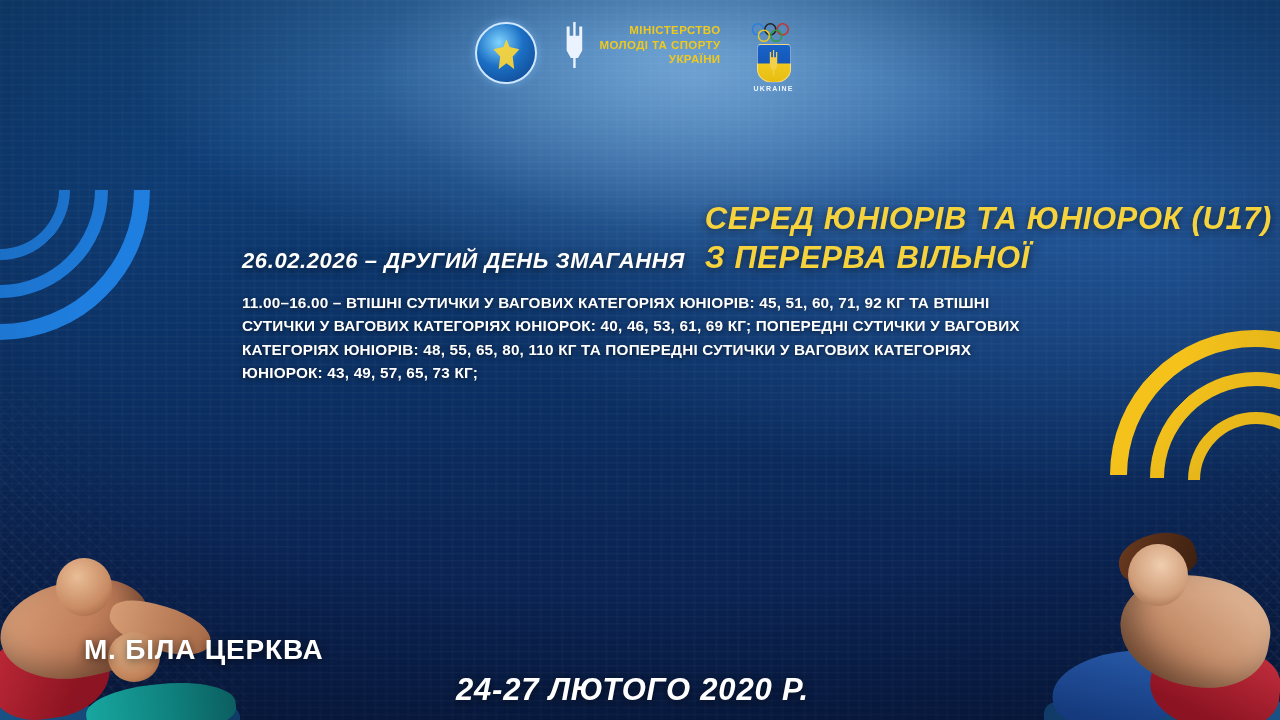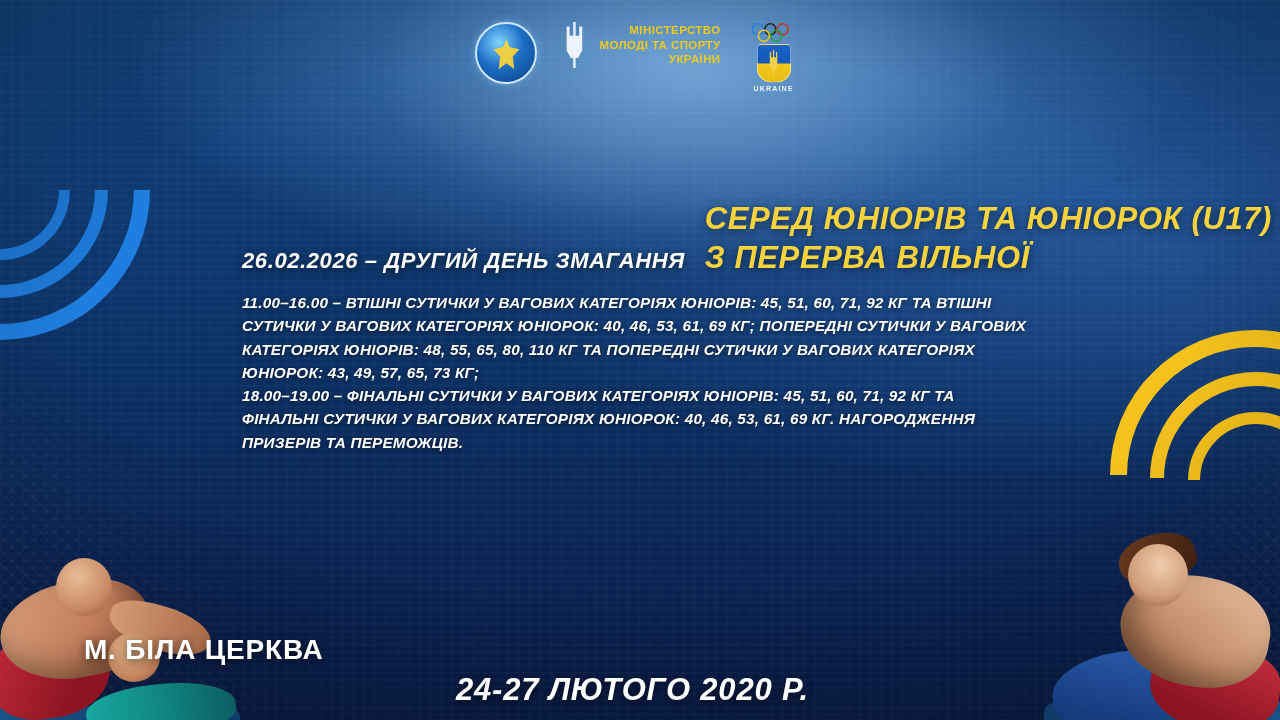--- a/index.html
+++ b/index.html
@@ -204,21 +204,21 @@
   }
 
   .schedule {
     position: absolute; left: 242px; top: 291px;
     width: 790px;
     z-index: 6;
   }
   .schedule p {
     font-size: 15.3px;
     line-height: 1.52;
-    font-weight: 700; font-style: italic;
+    font-weight: 700; 
     color: #ffffff;
     letter-spacing: .2px;
     text-transform: uppercase;
     text-shadow: 0 1px 5px rgba(0,0,0,.6);
   }
 
   .city {
     position: absolute; left: 84px; bottom: 54px;
     font-size: 28px; font-weight: 800; 
     color: #ffffff; letter-spacing: .8px;
@@ -395,20 +395,19 @@
 
   <div class="subtitle">
     <div>СЕРЕД ЮНІОРІВ ТА ЮНІОРОК (U17)</div>
     <div>З ПЕРЕРВА ВІЛЬНОЇ</div>
   </div>
 
   <div class="day-line">26.02.2026 – ДРУГИЙ ДЕНЬ ЗМАГАННЯ</div>
 
   <div class="schedule">
     <p>11.00–16.00 – ВТІШНІ СУТИЧКИ У ВАГОВИХ КАТЕГОРІЯХ ЮНІОРІВ: 45, 51, 60, 71, 92 КГ ТА ВТІШНІ СУТИЧКИ У ВАГОВИХ КАТЕГОРІЯХ ЮНІОРОК: 40, 46, 53, 61, 69 КГ; ПОПЕРЕДНІ СУТИЧКИ У ВАГОВИХ КАТЕГОРІЯХ ЮНІОРІВ: 48, 55, 65, 80, 110 КГ ТА ПОПЕРЕДНІ СУТИЧКИ У ВАГОВИХ КАТЕГОРІЯХ ЮНІОРОК: 43, 49, 57, 65, 73 КГ;</p>
-    <p>18.00–19.00 – ФІНАЛЬНІ СУТИЧКИ У ВАГОВИХ КАТЕГОРІЯХ ЮНІОРІВ: 45, 51, 60, 71, 92 КГ ТА ФІНАЛЬНІ СУТИЧКИ У ВАГОВИХ КАТЕГОРІЯХ ЮНІОРОК: 40, 46, 53, 61, 69 КГ. НАГОРОДЖЕННЯ ПРИЗЕРІВ ТА ПЕРЕМОЖЦІВ.</p>
   </div>
 
   <div class="city">М. БІЛА ЦЕРКВА</div>
   <div class="dates">24-27 ЛЮТОГО 2020 Р.</div>
 
   <div class="vignette"></div>
 </div>
 
 </body></html>

